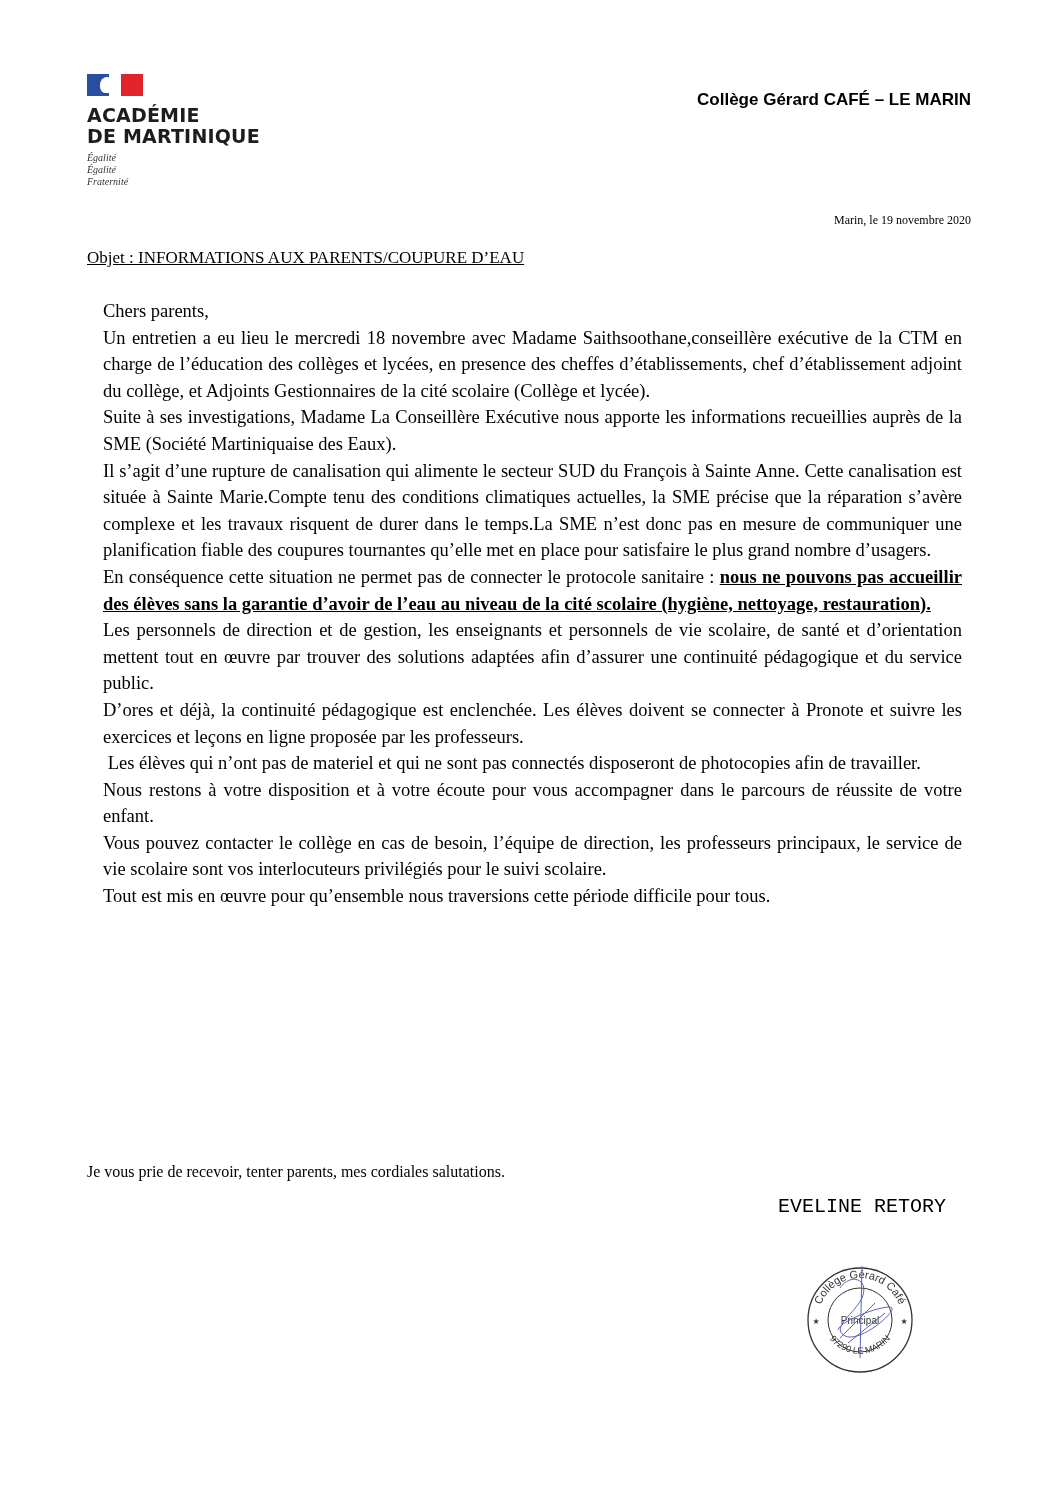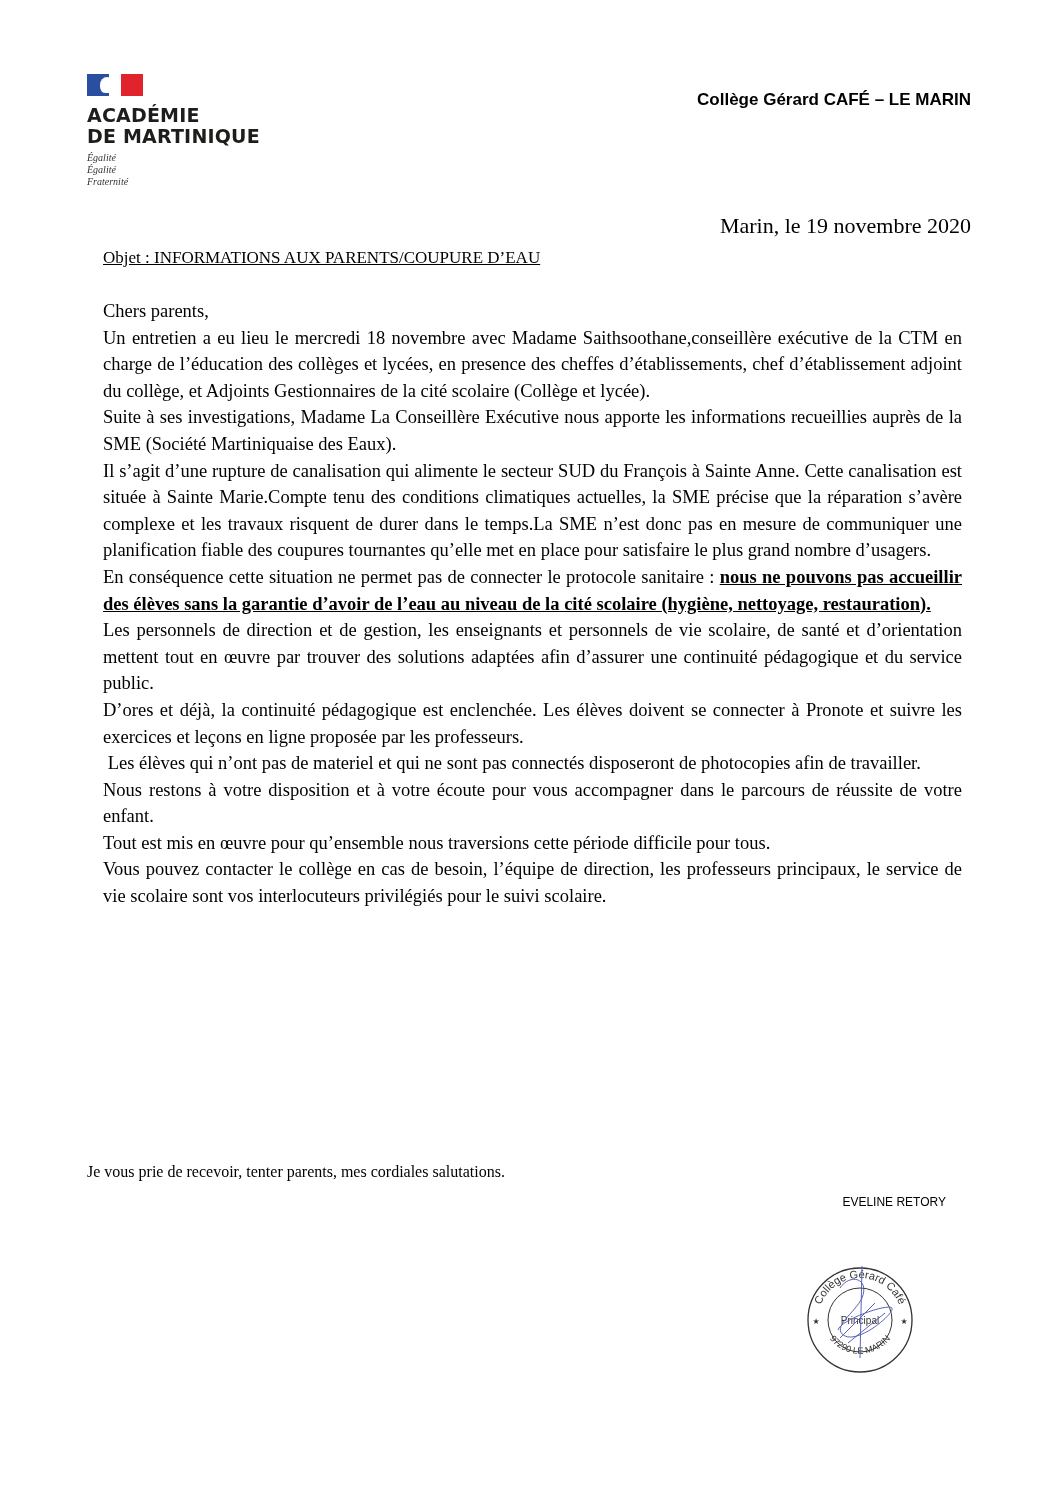--- a/index.html
+++ b/index.html
@@ -10,29 +10,29 @@
   .flag { display: flex; width: 56px; height: 22px; }
   .flag .blue { width: 22px; height: 22px; background: #2a4ea0; }
   .flag .white { width: 12px; height: 22px; background: #ffffff; position: relative; }
   .flag .white::before { content: ""; position: absolute; left: -9px; top: 3px; width: 14px; height: 16px; background: #fff; border-radius: 50% 50% 40% 40%; }
   .flag .red { width: 22px; height: 22px; background: #e1232c; }
   .logo-title { font-family: "DejaVu Sans", sans-serif; font-weight: bold; font-size: 19px; line-height: 21px; color: #1d1d1b; margin-top: 9px; letter-spacing: 0.2px; }
   .motto { font-family: "Liberation Serif", serif; font-style: italic; font-size: 10px; line-height: 12px; color: #333; margin-top: 5px; }
 
   .school-name { position: absolute; right: 88px; top: 90px; font-family: "Liberation Sans", sans-serif; font-weight: bold; font-size: 17px; margin-left: 40px; }
 
-  .date { position: absolute; right: 88px; top: 213px; font-family: "Liberation Serif", serif; font-size: 22px; }
-  .subject { position: absolute; left: 87px; top: 248px; font-family: "Liberation Serif", serif; font-size: 17px; text-decoration: underline; margin-left: 16px; }
+  .date { position: absolute; right: 88px; top: 213px; font-family: "Liberation Serif", serif; font-size: 12px; }
+  .subject { position: absolute; left: 87px; top: 248px; font-family: "Liberation Serif", serif; font-size: 17px; text-decoration: underline; }
 
   .body-text { position: absolute; left: 87px; top: 298px; width: 859px; font-family: "Liberation Serif", serif; font-size: 18.5px; line-height: 26.6px; text-align: justify; margin-left: 16px; }
   .body-text p { margin: 0; }
   .emph { font-weight: bold; text-decoration: underline; }
 
   .closing { position: absolute; left: 87px; top: 1163px; font-family: "Liberation Serif", serif; font-size: 16px; }
-  .signature { position: absolute; right: 113px; top: 1195px; font-family: Liberation Sans, sans-serif; font-size: 12px; text-align: center; }
+  .signature { position: absolute; right: 113px; top: 1195px; font-family: Liberation Mono, monospace; font-size: 20px; text-align: center; }
 
   .stamp { position: absolute; left: 800px; top: 1258px; width: 120px; height: 120px; }
 </style>
 </head>
 <body>
 
 <div class="page">
 
   <div class="logo">
     <div class="flag">
@@ -59,22 +59,22 @@
   <div class="body-text">
     <p>Chers parents,</p>
     <p>Un entretien a eu lieu le mercredi 18 novembre avec Madame Saithsoothane,conseillère exécutive de la CTM en charge de l’éducation des collèges et lycées, en presence des cheffes d’établissements, chef d’établissement adjoint du collège, et Adjoints Gestionnaires de la cité scolaire (Collège et lycée).</p>
     <p>Suite à ses investigations, Madame La Conseillère Exécutive nous apporte les informations recueillies auprès de la SME (Société Martiniquaise des Eaux).</p>
     <p>Il s’agit d’une rupture de canalisation qui alimente le secteur SUD du François à Sainte Anne. Cette canalisation est située à Sainte Marie.Compte tenu des conditions climatiques actuelles, la SME précise que la réparation s’avère complexe et les travaux risquent de durer dans le temps.La SME n’est donc pas en mesure de communiquer une planification fiable des coupures tournantes qu’elle met en place pour satisfaire le plus grand nombre d’usagers.</p>
     <p><span>En conséquence cette situation ne permet pas de connecter le protocole sanitaire : </span><span class="emph">nous ne pouvons pas accueillir des élèves sans la garantie d’avoir de l’eau au niveau de la cité scolaire (hygiène, nettoyage, restauration).</span></p>
     <p>Les personnels de direction et de gestion, les enseignants et personnels de vie scolaire, de santé et d’orientation mettent tout en œuvre par trouver des solutions adaptées afin d’assurer une continuité pédagogique et du service public.</p>
     <p>D’ores et déjà, la continuité pédagogique est enclenchée. Les élèves doivent se connecter à Pronote et suivre les exercices et leçons en ligne proposée par les professeurs.</p>
     <p style="white-space: pre-wrap;"> Les élèves qui n’ont pas de materiel et qui ne sont pas connectés disposeront de photocopies afin de travailler.</p>
     <p>Nous restons à votre disposition et à votre écoute pour vous accompagner dans le parcours de réussite de votre enfant.</p>
+    <p>Vous pouvez contacter le collège  en cas de besoin, l’équipe de direction, les professeurs principaux, le service de vie scolaire sont vos interlocuteurs privilégiés pour le suivi scolaire.</p>
     <p>Tout est mis en œuvre pour qu’ensemble nous traversions cette période difficile pour tous.</p>
-    <p>Vous pouvez contacter le collège  en cas de besoin, l’équipe de direction, les professeurs principaux, le service de vie scolaire sont vos interlocuteurs privilégiés pour le suivi scolaire.</p>
   </div>
 
   <div class="closing">Je vous prie de recevoir, tenter parents, mes cordiales salutations.</div>
   <div class="signature">EVELINE RETORY</div>
 
   <svg class="stamp" viewBox="0 0 120 120">
     <defs>
       <path id="stampTopArc" d="M 18 62 A 42 42 0 0 1 102 62"></path>
       <path id="stampBottomArc" d="M 24 70 A 38 38 0 0 0 96 70"></path>
     </defs>

